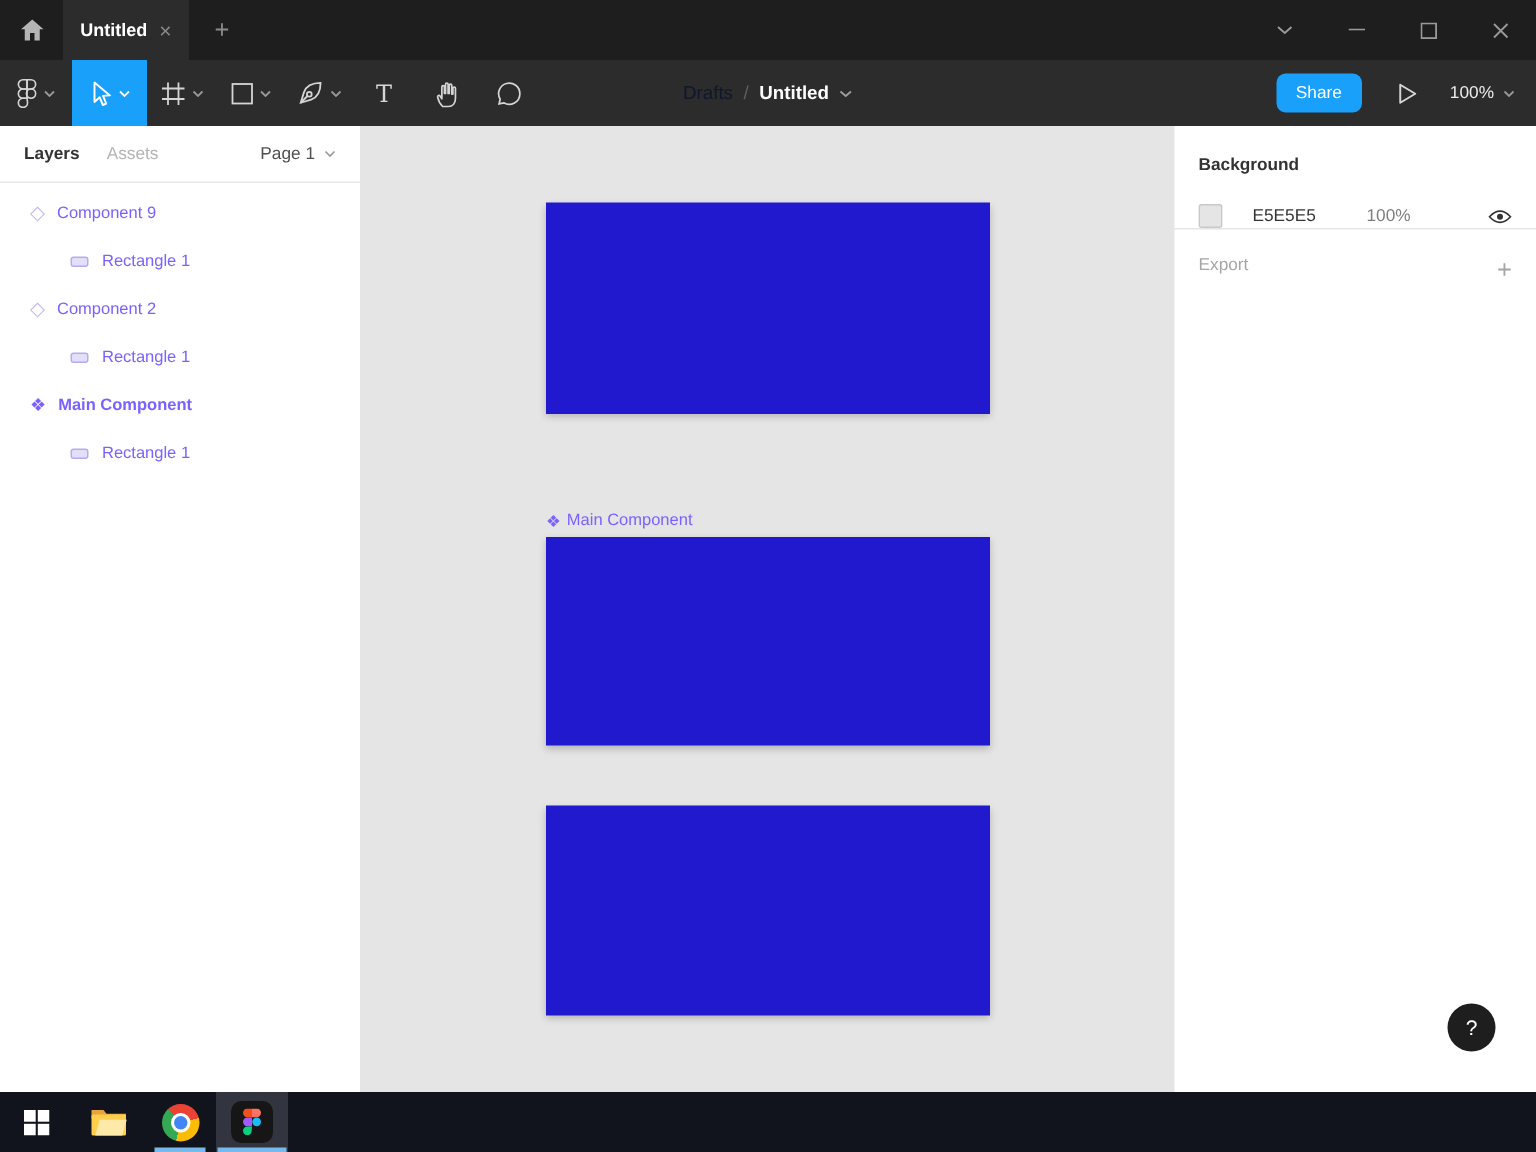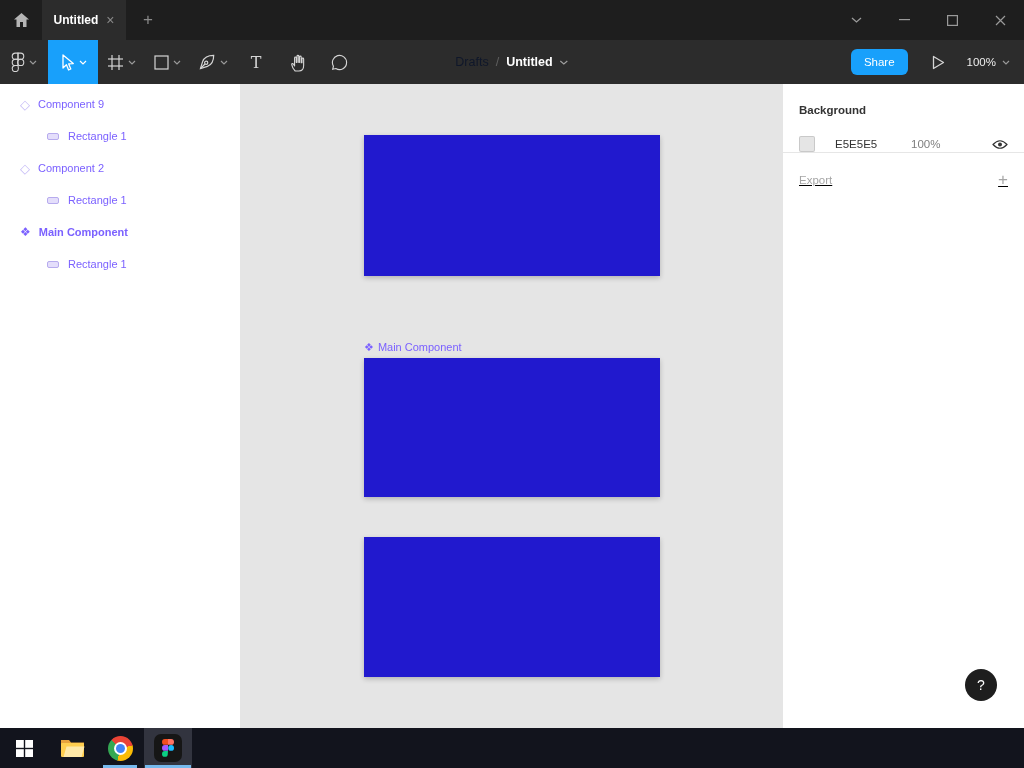--- a/index.html
+++ b/index.html
@@ -68,21 +68,21 @@
 
   
   .section { padding:0 16px; }
   .sec-bg { padding-top:20px; border-bottom:1px solid #E6E6E6; }
   .sec-title { font-size:11.5px; font-weight:700; color:#333; }
   .bg-row { margin-top:20px; display:flex; align-items:center;gap:12px; }
   .swatch { width:16px; height:16px; background:#E5E5E5; box-shadow:inset 0 0 0 1px rgba(0,0,0,0.12); border-radius:2px; cursor:pointer; }
   .hex-val { margin-left:8px; font-size:11.5px; color:#333; width:64px; cursor:text; }
   .opacity-val { font-size:11.5px; color:#7E7E7E; cursor:text; }
   .eye-btn { margin-left:auto; cursor:pointer; display:flex; }
-  .sec-export { padding-top:18px; display:flex; align-items:center;text-decoration:underline; }
+  .sec-export { padding-top:18px; display:flex; align-items:flex-start; }
   .export-title { font-size:11.5px; color:#A6A6A6; }
   .export-add { margin-left:auto; color:#A6A6A6; font-size:17px; font-weight:300; line-height:1; cursor:pointer; }
 
   
   .help-btn { position:absolute; left:965px; top:669px; width:32px; height:32px; border-radius:50%; background:#1E1E1E; color:#fff; display:flex; align-items:center; justify-content:center; font-size:14px; cursor:pointer; z-index:5; }
 
   
   .taskbar { position:absolute; bottom:0; left:0; right:0; height:40px; background:#12141D; display:flex; align-items:stretch; }
   .task-btn { width:48px; position:relative; display:flex; align-items:center; justify-content:center; cursor:pointer; }
   .task-btn.active { background:#32343F; }
@@ -224,20 +224,30 @@
   </div>
   <div class="zoom-ctl">
     <span>100%</span>
     <svg width="8" height="5" viewBox="0 0 8 5">
         <polyline points="1,1 4,4 7,1" fill="none" stroke="#999" stroke-width="1.2"></polyline>
       </svg>
   </div>
 </div>
 
 <div class="left-panel">
+  <div class="panel-header">
+    <span class="ph-tab active">Layers</span>
+    <span class="ph-tab">Assets</span>
+    <span class="page-sel">
+      <span>Page 1</span>
+      <svg width="8" height="5" viewBox="0 0 8 5">
+          <polyline points="1,1 4,4 7,1" fill="none" stroke="#999" stroke-width="1.1"></polyline>
+        </svg>
+    </span>
+  </div>
   <div class="layers">
     <div class="layer-row lvl0">
       <span class="glyph-icon diamond-glyph">◇</span>
       <span class="layer-name">Component 9</span>
     </div>
     <div class="layer-row lvl1">
       <span class="rect-layer-icon"></span>
       <span class="layer-name">Rectangle 1</span>
     </div>
     <div class="layer-row lvl0">

